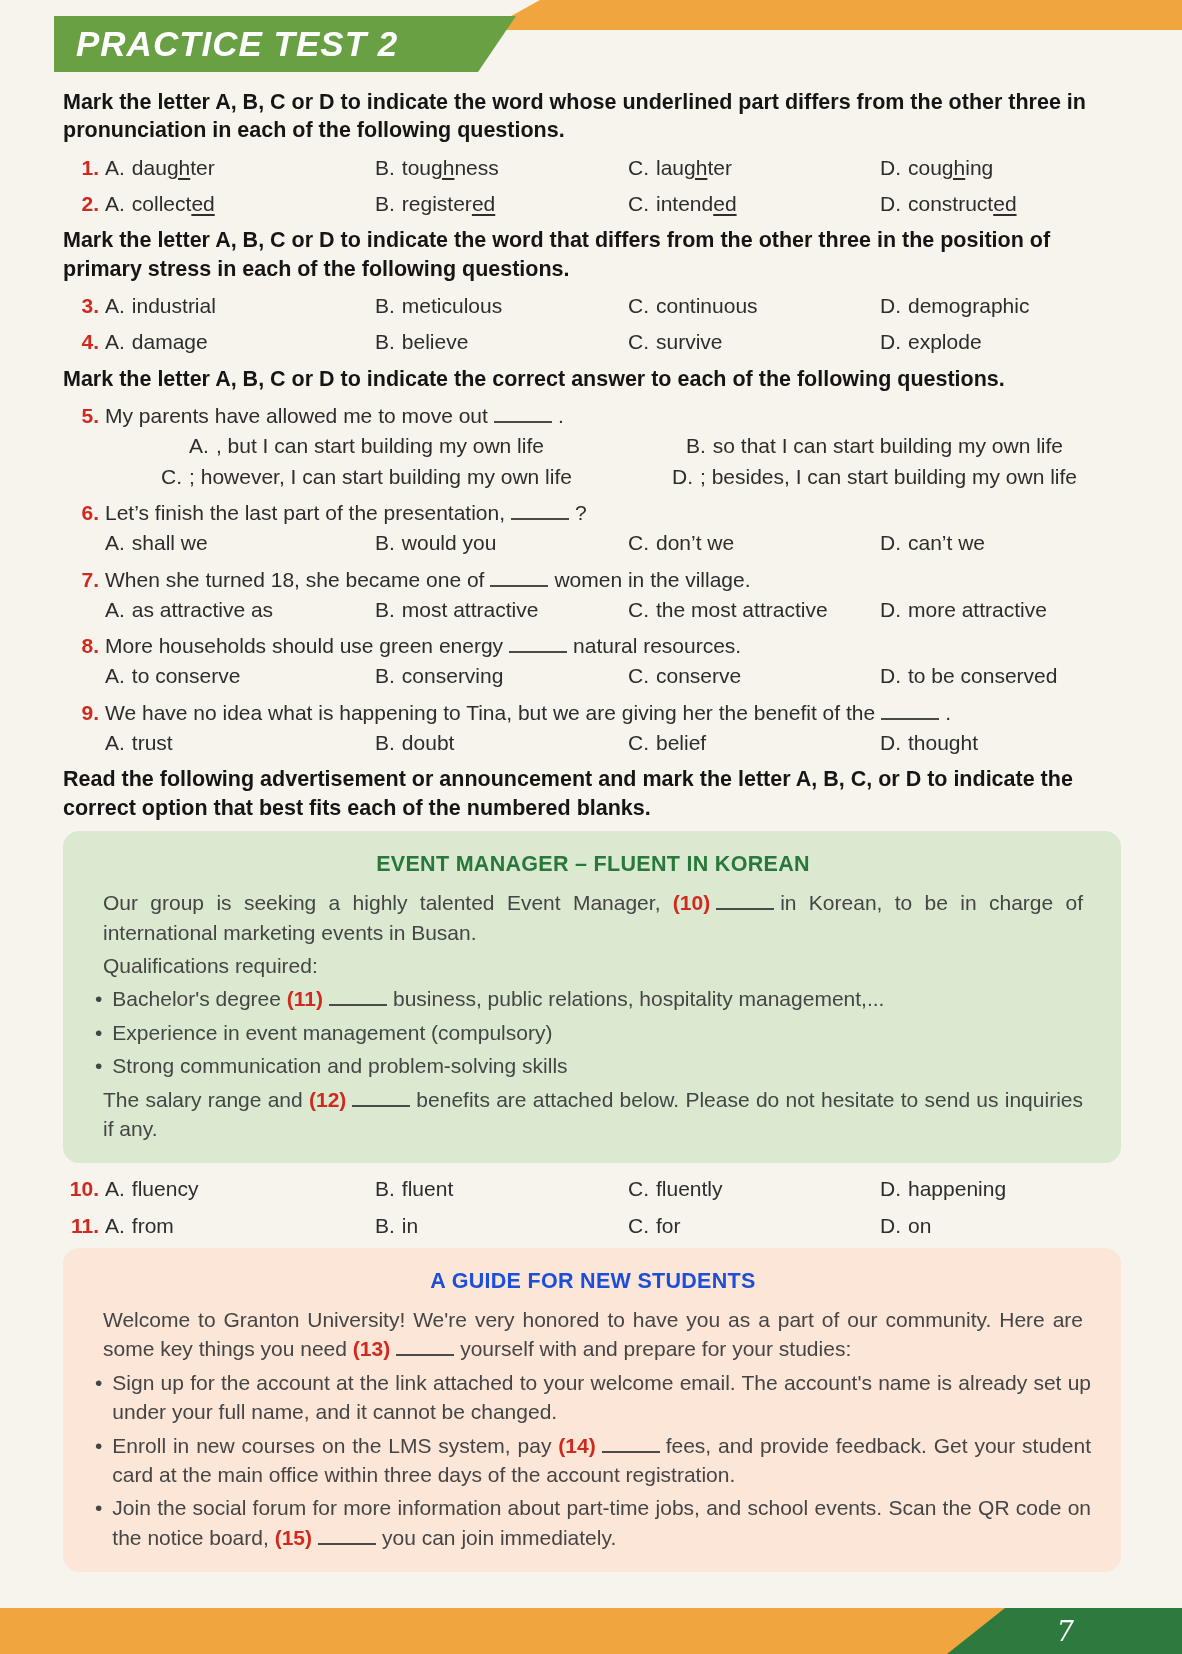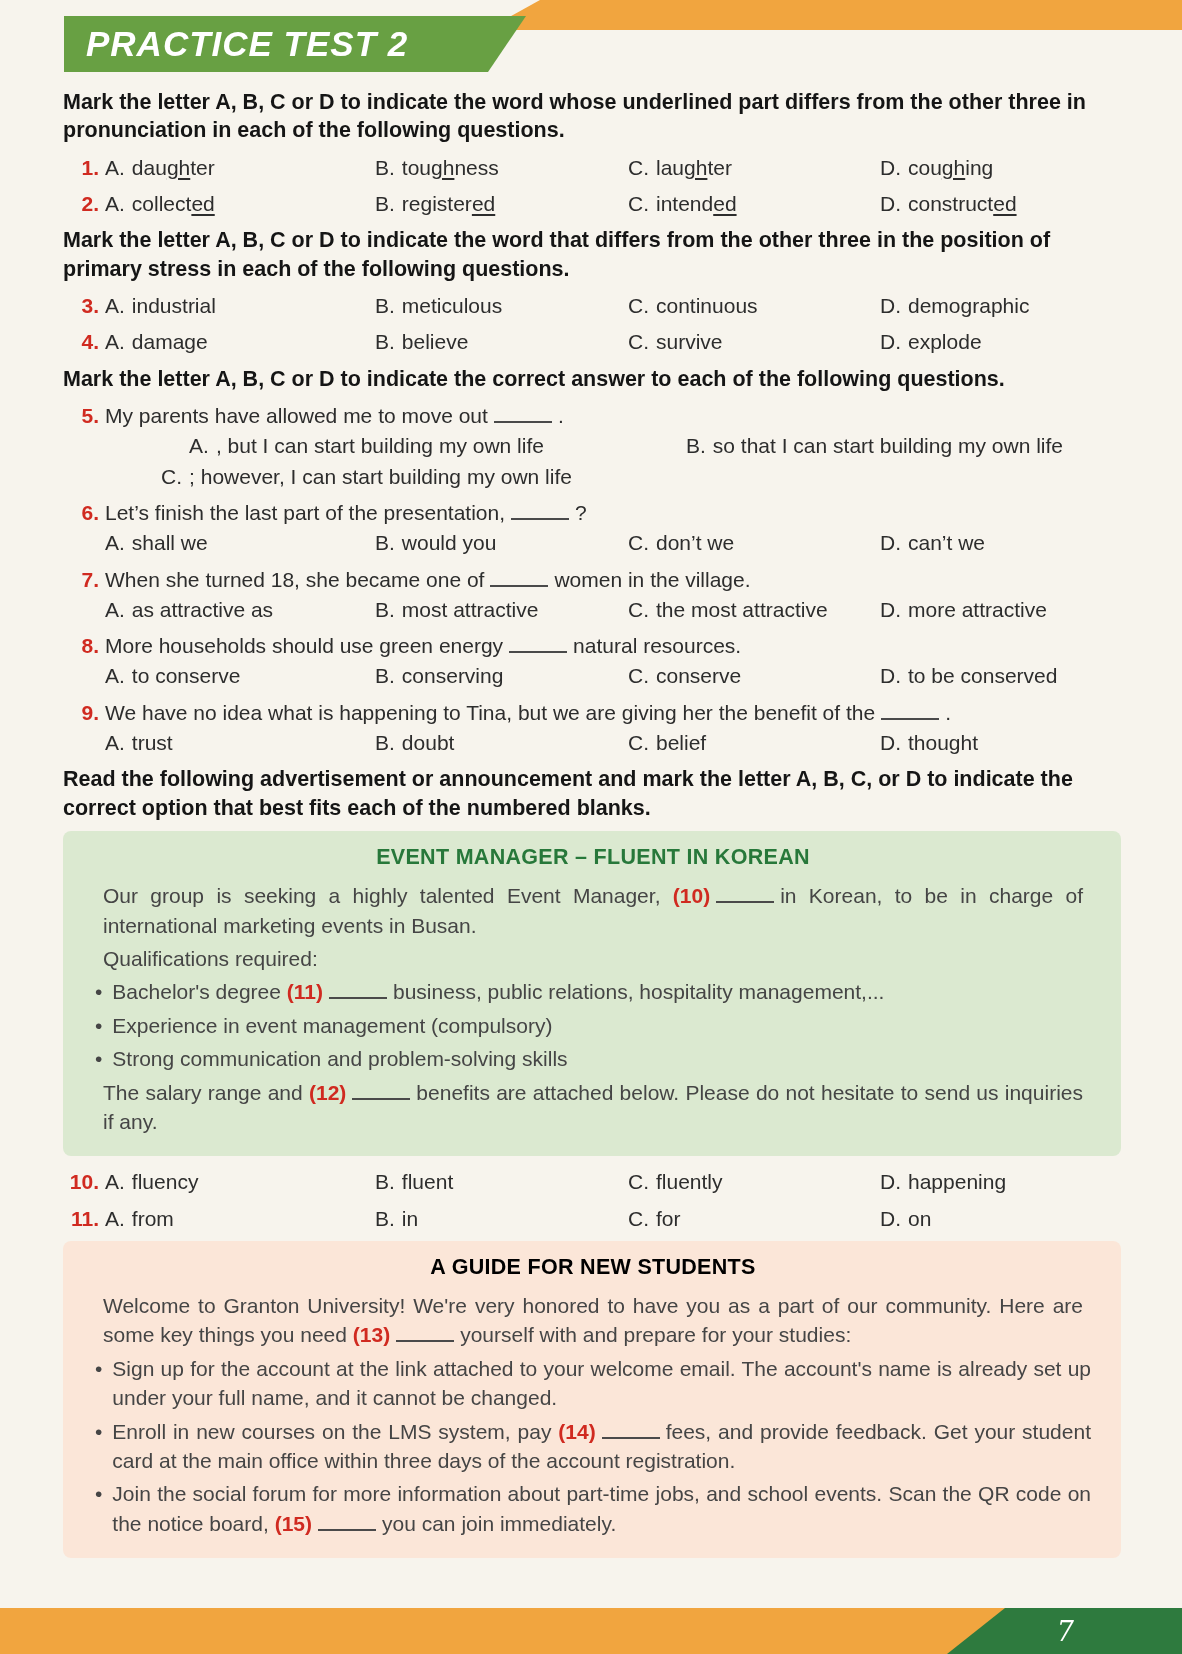--- a/index.html
+++ b/index.html
@@ -11,21 +11,21 @@
     color: #2d2d2d;
     overflow: hidden;
   }
   
   .top-orange {
     position: absolute; top: 0; left: 486px; right: 0; height: 30px;
     background: #f1a53f;
     clip-path: polygon(54px 0, 100% 0, 100% 100%, 0 100%);
   }
   .banner {
-    position: absolute; top: 16px; left: 64px; width: 462px; height: 56px;
+    position: absolute; top: 16px; left: 54px; width: 462px; height: 56px;
     background: #68a043;
     clip-path: polygon(0 0, 100% 0, calc(100% - 38px) 100%, 0 100%);
     display: flex; align-items: center;
   }
   .banner-text {
     font-size: 35px; font-weight: bold; font-style: italic;
     color: #ffffff; letter-spacing: 1px; padding-left: 22px;
   }
   
   .content {
@@ -47,31 +47,31 @@
   .opt { white-space: nowrap; }
   .olabel { margin-right: 7px; }
   .u-seg { text-decoration: underline; text-decoration-thickness: 1.5px; text-underline-offset: 3px; text-align: center; }
   .red-seg { color: #d02a20; font-weight: bold; }
   .blank {
     display: inline-block; width: 58px; height: 4px;
     border-bottom: 2px solid #4a4a4a; margin: 0 6px;
   }
   
   .box {
-    border-radius: 8px; padding: 11px 30px 16px 32px; margin: 8px 0 12px 0;
+    border-radius: 16px; padding: 18px 30px 16px 32px; margin: 8px 0 12px 0;
     font-size: 21px; line-height: 1.4; color: #454545;
   }
   .box-green { background: #dbe9d0; }
   .box-pink { background: #fbe6d8; }
   .box-title {
     text-align: center; font-weight: bold; font-size: 21.5px;
     letter-spacing: 0.3px; margin-bottom: 9px;
   }
   .box-green .box-title { color: #27783a; }
-  .box-pink  .box-title { color: #000000; }
+  .box-pink  .box-title { color: #1d4ed8; }
   .pline { margin: 4px 8px; text-align: justify; }
   .bullet { display: flex; gap: 10px; margin: 4px 0; }
   .bdot { flex: 0 0 auto; }
   .btext { flex: 1; text-align: justify; }
   
   .footer-bar {
     position: absolute; left: 0; right: 0; bottom: 0; height: 46px;
     background: #f1a53f;
   }
   .footer-tri {
@@ -141,20 +141,21 @@
 
   <p class="instr">Mark the letter A, B, C or D to indicate the correct answer to each of the following questions.</p>
 
   <div class="q">
     <span class="qnum">5.</span>
     <div class="stem"><span>My parents have allowed me to move out</span><span class="blank"></span><span>.</span></div>
     <div class="opts2">
       <div class="opt"><span class="olabel">A.</span><span class="otext">, but I can start building my own life</span></div>
       <div class="opt"><span class="olabel">B.</span><span class="otext">so that I can start building my own life</span></div>
       <div class="opt"><span class="olabel">C.</span><span class="otext">; however, I can start building my own life</span></div>
+      <div class="opt"><span class="olabel">D.</span><span class="otext">; besides, I can start building my own life</span></div>
     </div>
   </div>
 
   <div class="q">
     <span class="qnum">6.</span>
     <div class="stem"><span>Let’s finish the last part of the presentation,</span><span class="blank"></span><span>?</span></div>
     <div class="opts4">
       <div class="opt"><span class="olabel">A.</span><span class="otext">shall we</span></div>
       <div class="opt"><span class="olabel">B.</span><span class="otext">would you</span></div>
       <div class="opt"><span class="olabel">C.</span><span class="otext">don’t we</span></div>

